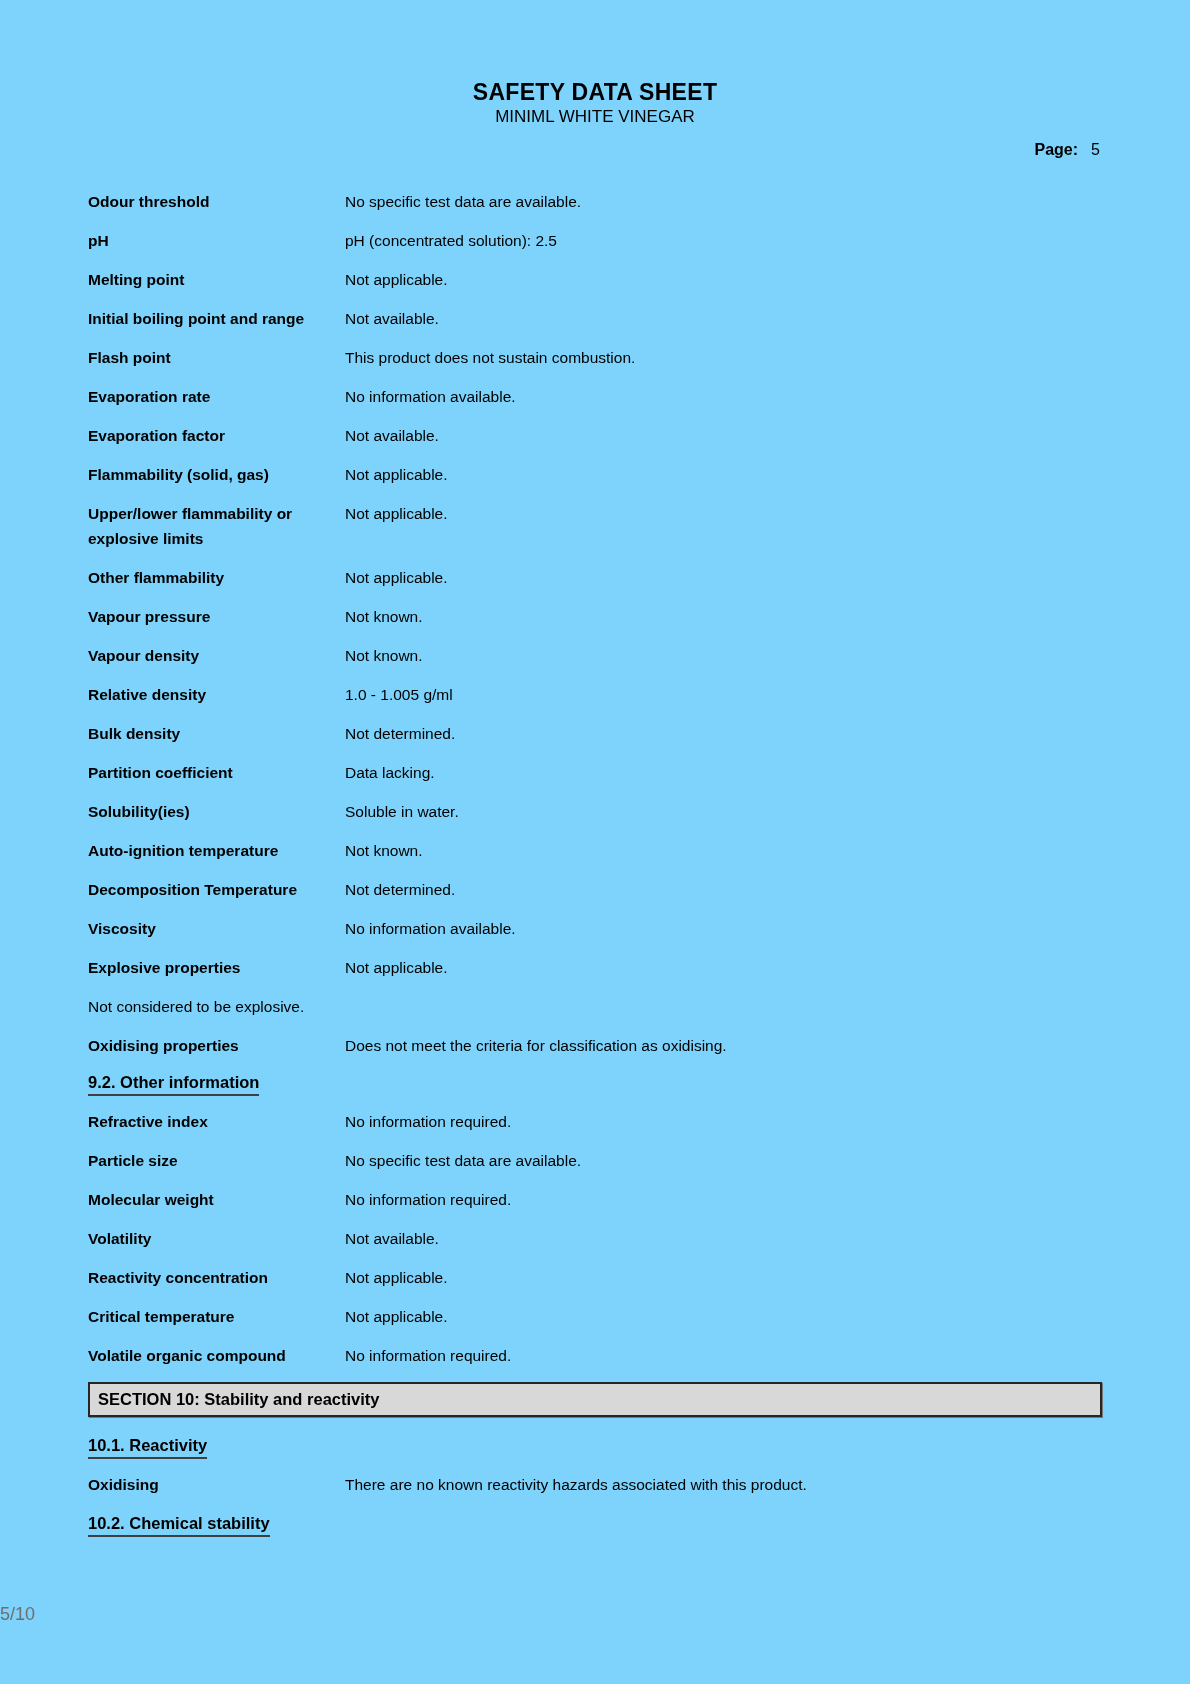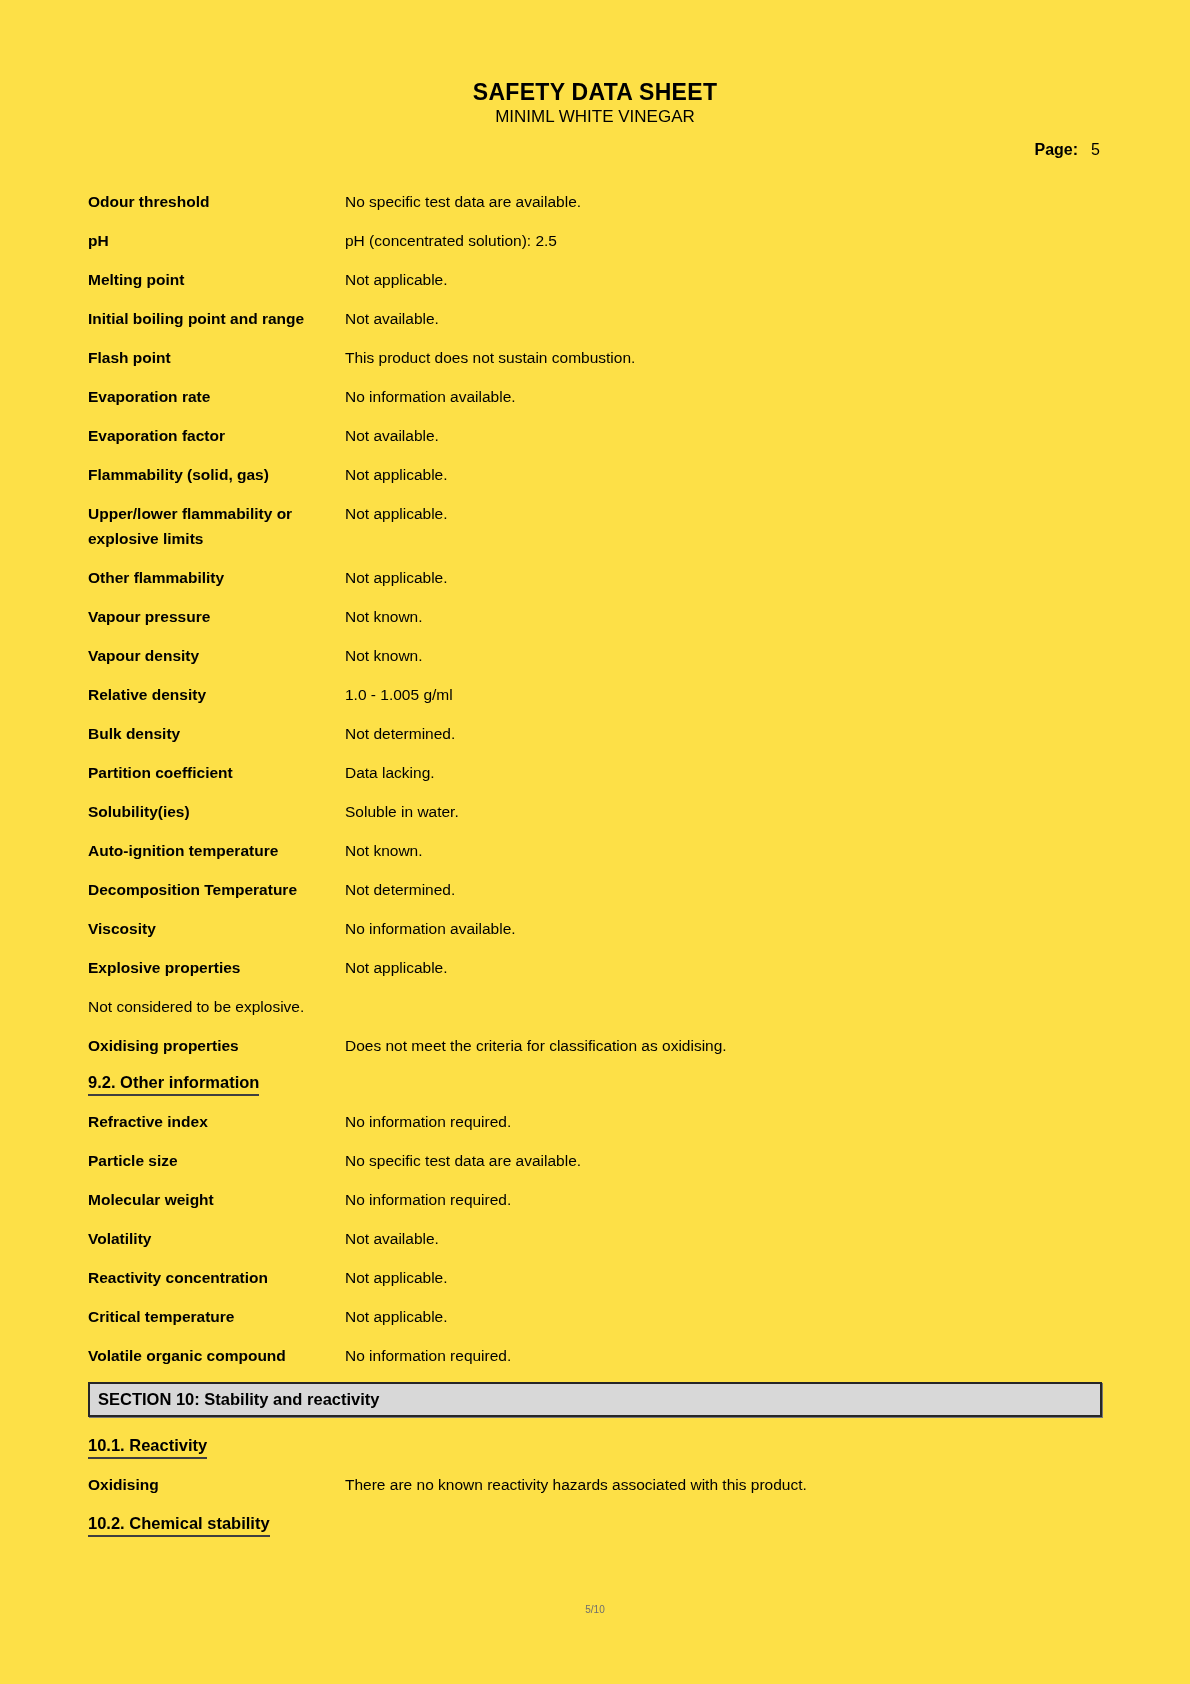--- a/index.html
+++ b/index.html
@@ -1,19 +1,19 @@
 <!DOCTYPE html>
 <html><head>
 <meta charset="utf-8">
 <style>
   html, body { margin:0; padding:0; background:#ffffff; }
   .page {
     position:relative;
     width:1190px; height:1684px;
-    background:#fde047;
+    background:#7dd3fc;
     font-family:"Liberation Sans", "DejaVu Sans", sans-serif;
     color:#000000;
     overflow:hidden;
   }
   .content {
     position:absolute; left:88px; top:0; width:1014px;
   }
   .doc-title {
     margin-top:78px;
     text-align:center;
@@ -66,22 +66,22 @@
     box-shadow:1px 1px 0 #777777;
     font-size:16.5px; font-weight:bold;
     line-height:22px;
     padding:4px 8px 5px 8px;
     margin-bottom:18px;
   }
   .mt16 { margin-top:16px; }
   .footer {
     position:absolute;
     left:0; top:1604px; width:100%;
-    text-align:center;
-    font-size:10px;
+    text-align:left;
+    font-size:18px;
     color:#6e6e6e;
   }
 </style>
 </head>
 <body>
 
 <div class="page">
   <div class="content">
 
     <div class="doc-title">SAFETY DATA SHEET</div>

